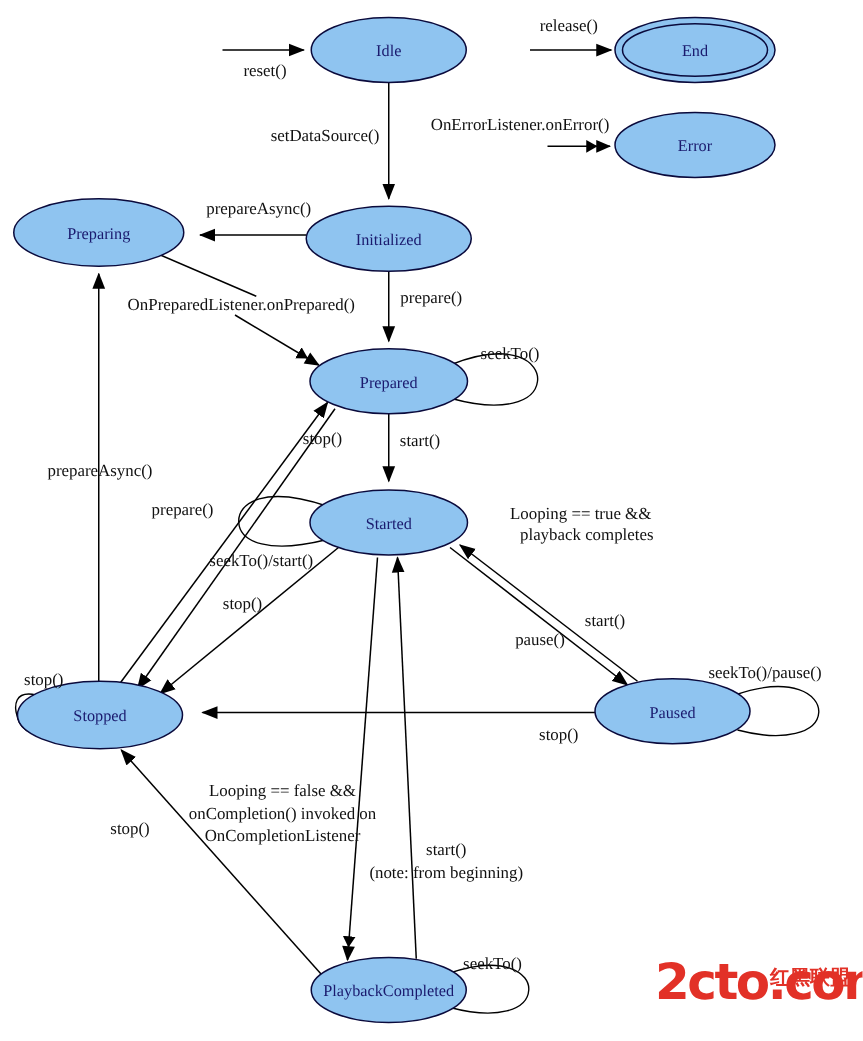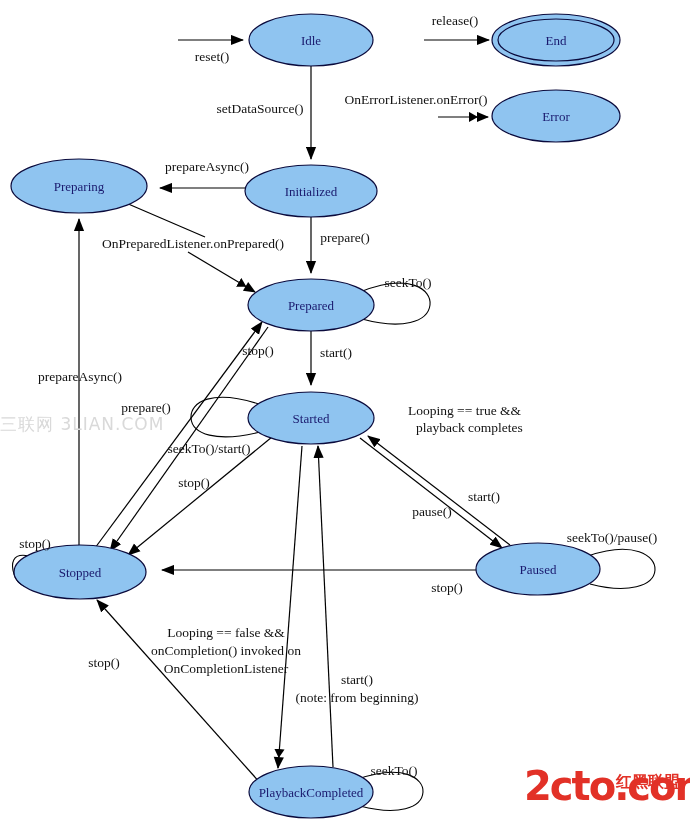--- a/index.html
+++ b/index.html
@@ -170,20 +170,19 @@
 
   <g>
     <text class="tr-label" x="408" y="287" text-anchor="middle">seekTo()</text>
     <text class="tr-label" x="209" y="453" text-anchor="middle">seekTo()/start()</text>
     <text class="tr-label" x="612" y="542" text-anchor="middle">seekTo()/pause()</text>
     <text class="tr-label" x="35" y="548" text-anchor="middle">stop()</text>
     <text class="tr-label" x="394" y="775" text-anchor="middle">seekTo()</text>
   </g>
 </svg>
 
-<div class="wm-cn">三联网 3LIAN.COM</div>
 
 <div class="wm-2cto">
   <div class="big">2cto.com</div>
   <div class="cn">红黑联盟</div>
 </div>
 
 </div>
 
 </body></html>

